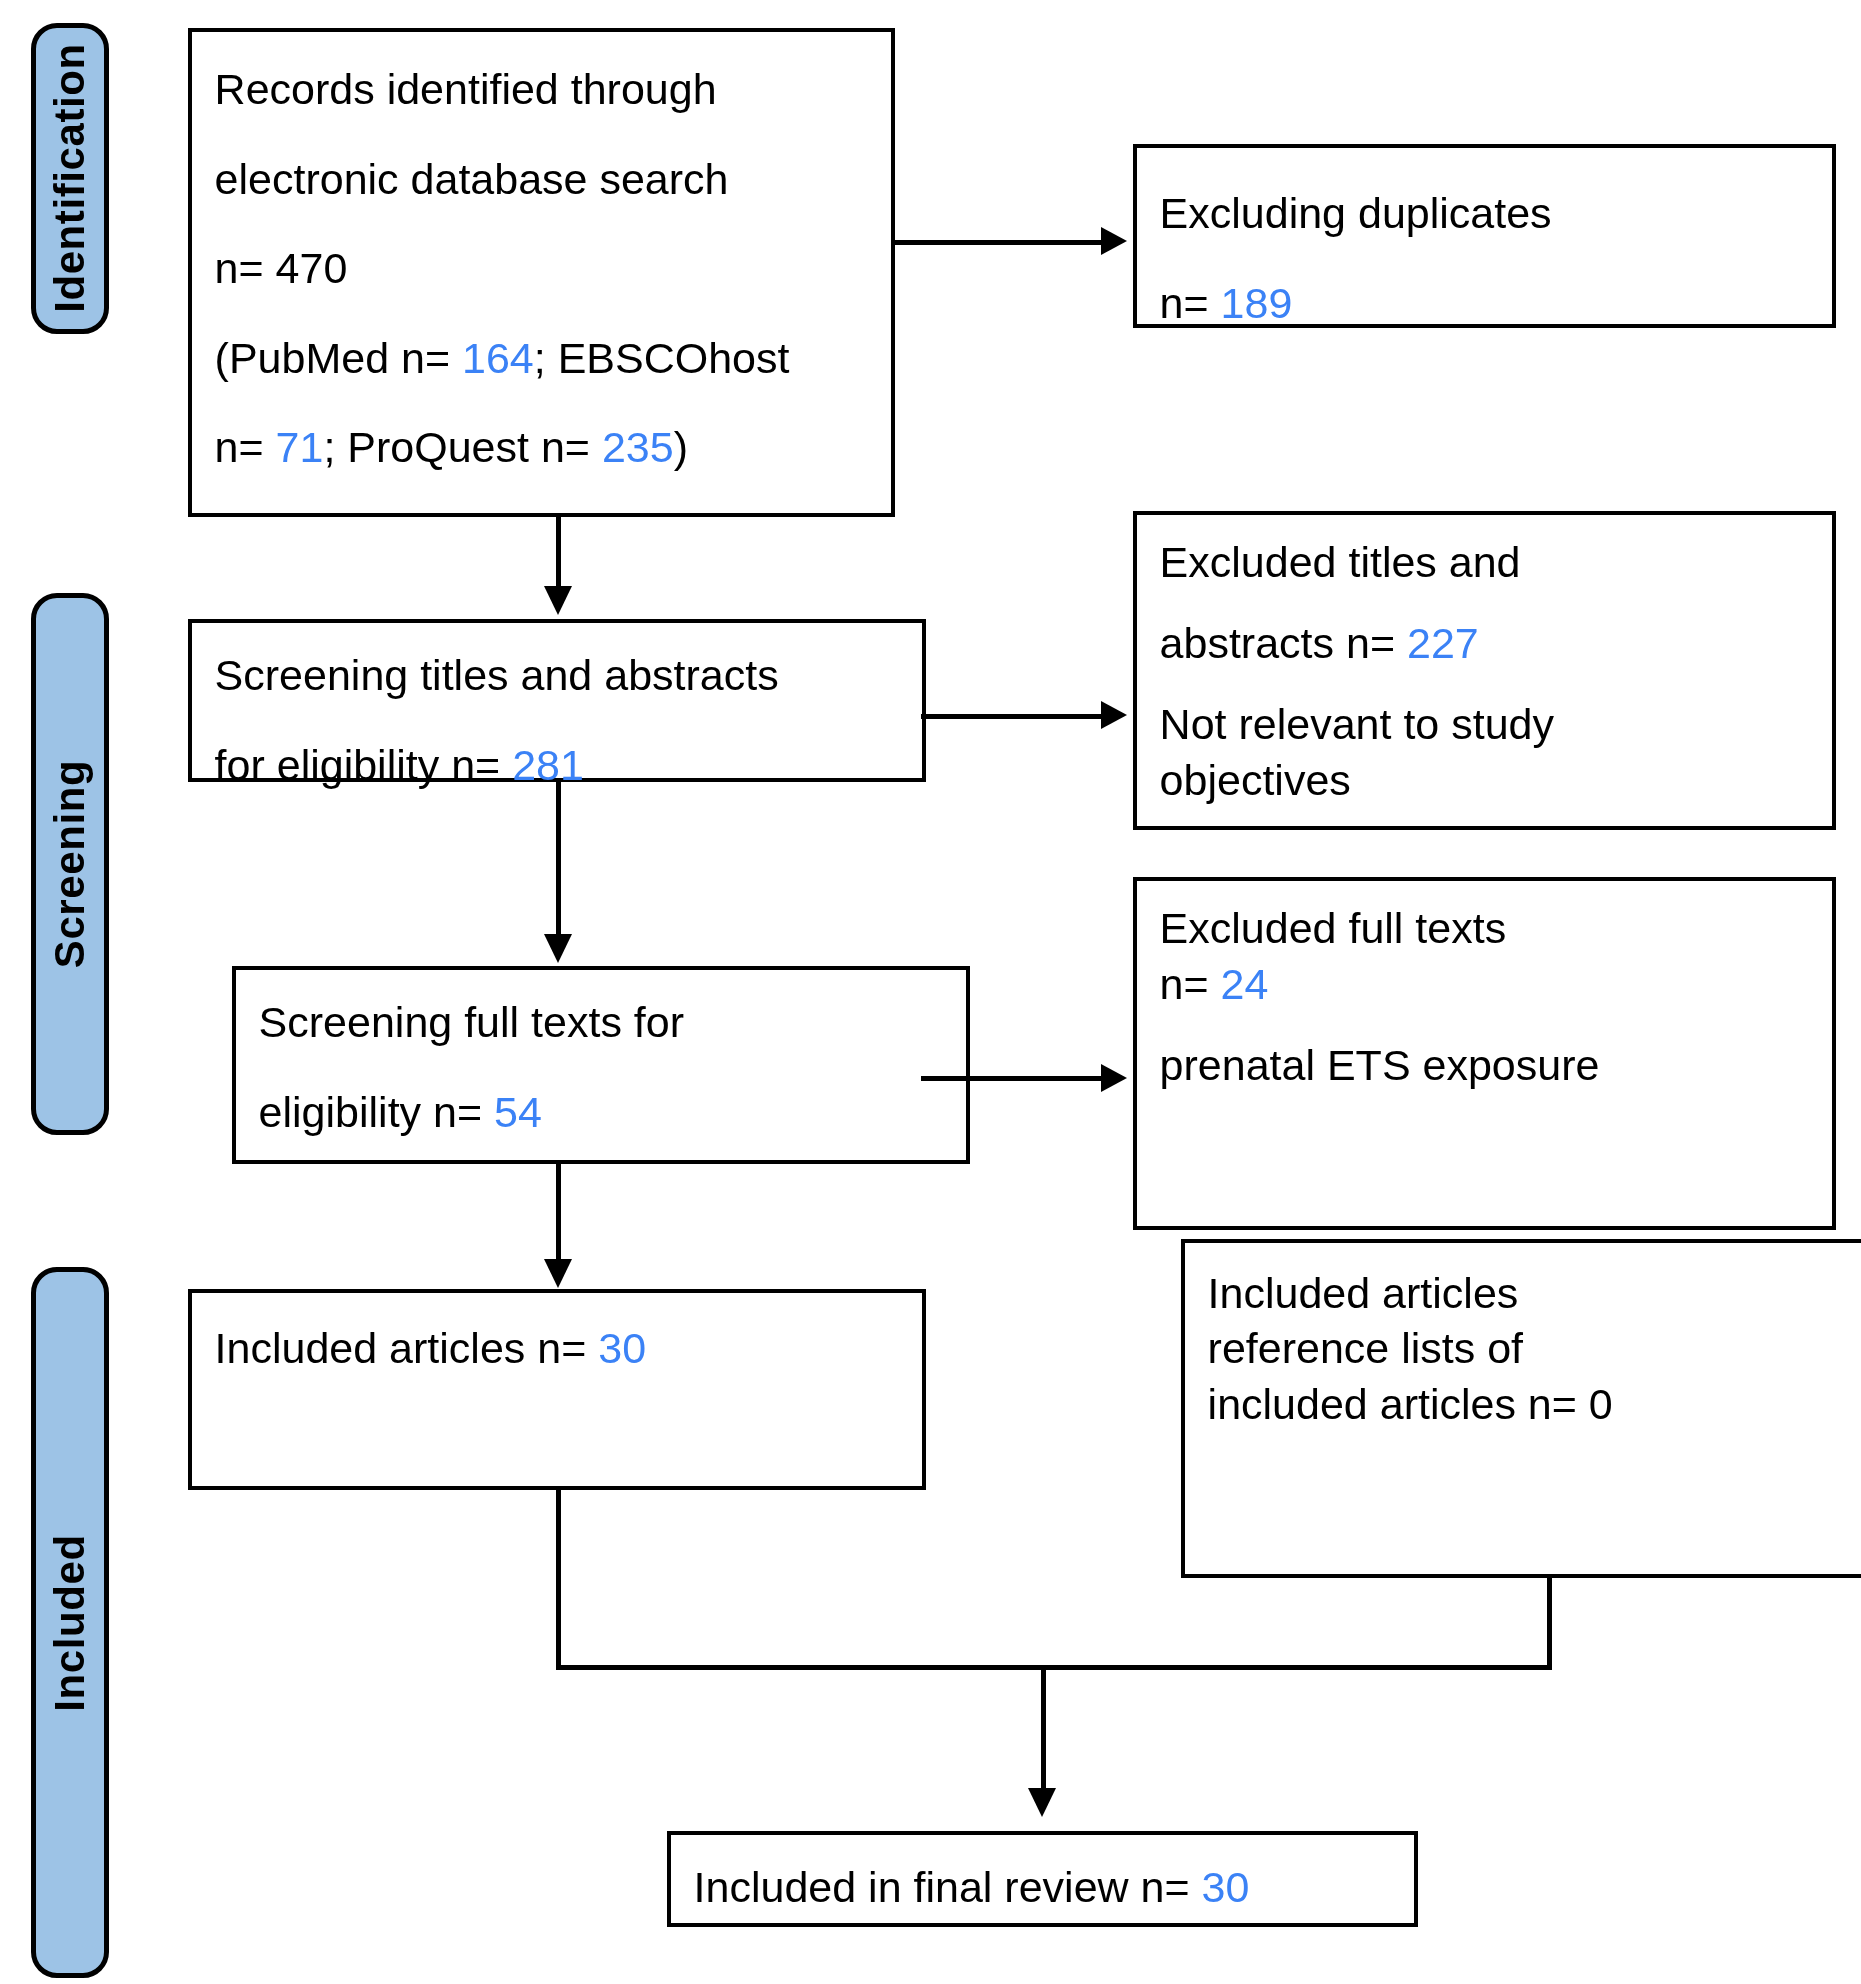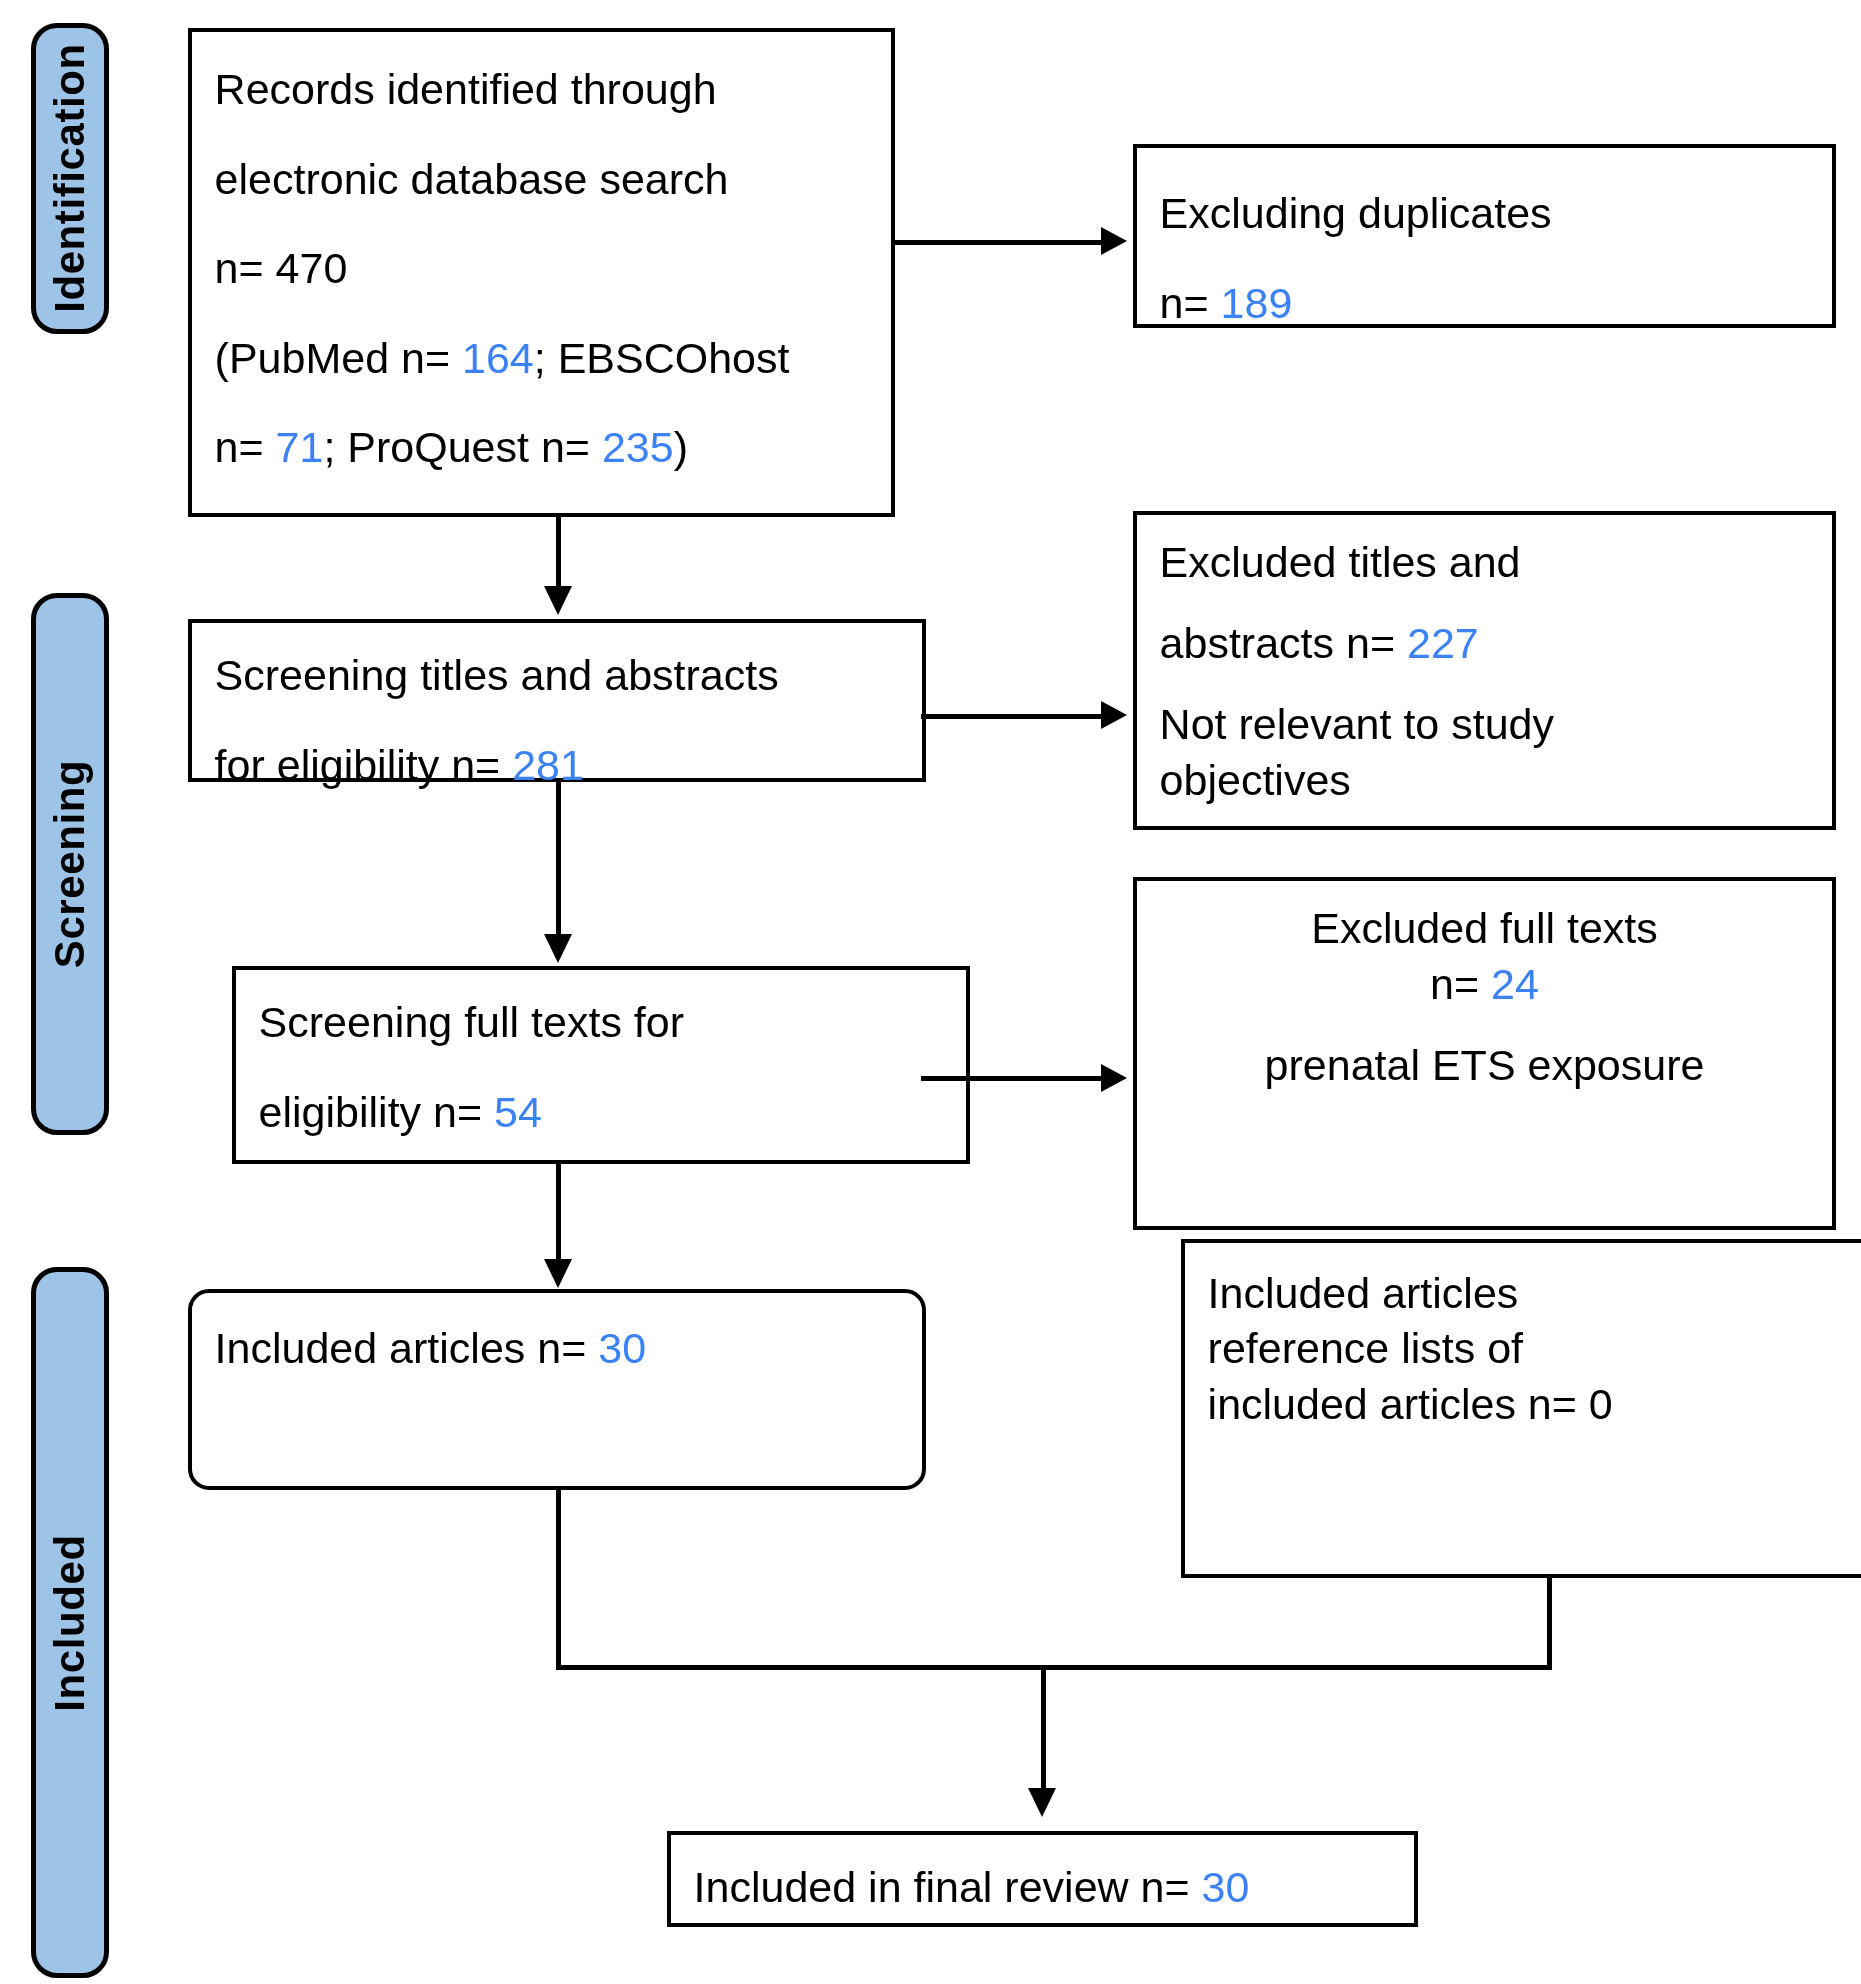--- a/index.html
+++ b/index.html
@@ -130,32 +130,32 @@
   <div class="box" style="left:188px;top:966px;width:738px;height:198px;padding-top:20.3px;margin-left:44px;">
     <p>Screening full texts for</p>
     <p>
       <span>eligibility n= </span><span class="red">54</span>
     </p>
   </div>
 
   <div class="hline" style="left:921px;top:1076px;width:182px;"></div>
   <div class="arrow-right" style="left:1101px;top:1064px;"></div>
 
-  <div class="box tight" style="left:1133px;top:877px;width:703px;height:353px;padding-top:20.3px;text-align:center;">
+  <div class="box tight" style="left:1133px;top:877px;width:703px;height:353px;padding-top:20.3px;">
     <p style="margin-bottom:0;">Excluded full texts</p>
     <p>
       <span>n= </span><span class="red">24</span>
     </p>
     <p>prenatal ETS exposure</p>
   </div>
 
   <div class="vline" style="left:556px;top:1164px;height:96px;"></div>
   <div class="arrow-down" style="left:544px;top:1259px;"></div>
 
-  <div class="box" style="left:188px;top:1289px;width:738px;height:201px;padding-top:22.6px;border-radius:21px;">
+  <div class="box" style="left:188px;top:1289px;width:738px;height:201px;padding-top:22.6px;">
     <p>
       <span>Included articles n= </span><span class="red">30</span>
     </p>
   </div>
 
   <div class="box tight" style="left:1181px;top:1239px;width:703px;height:339px;padding-top:22.6px;">
     <p style="margin-bottom:0;">Included articles</p>
     <p style="margin-bottom:0;">reference lists of</p>
     <p>included articles n= 0</p>
   </div>

